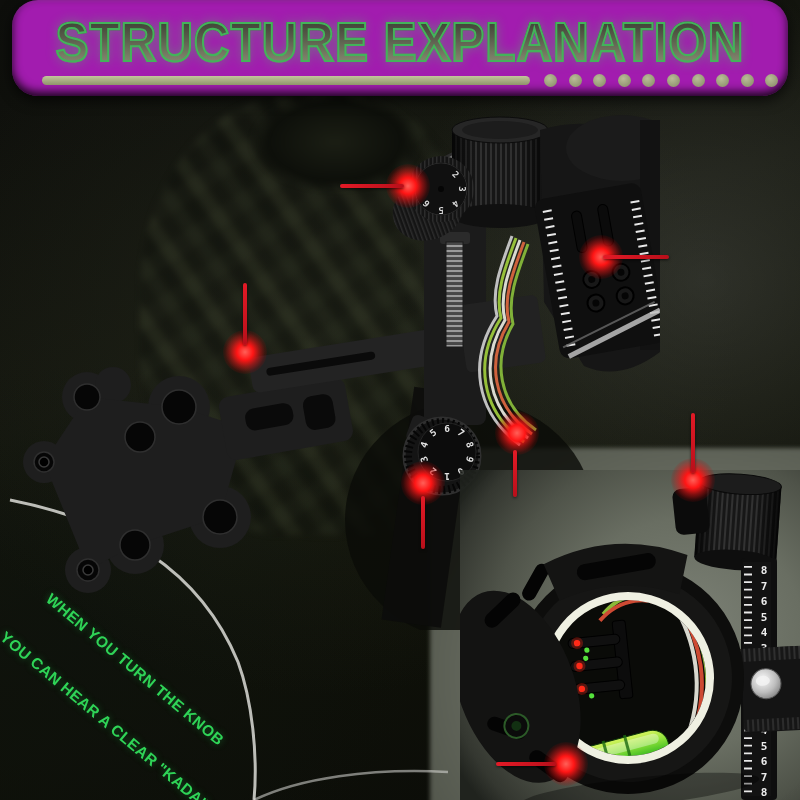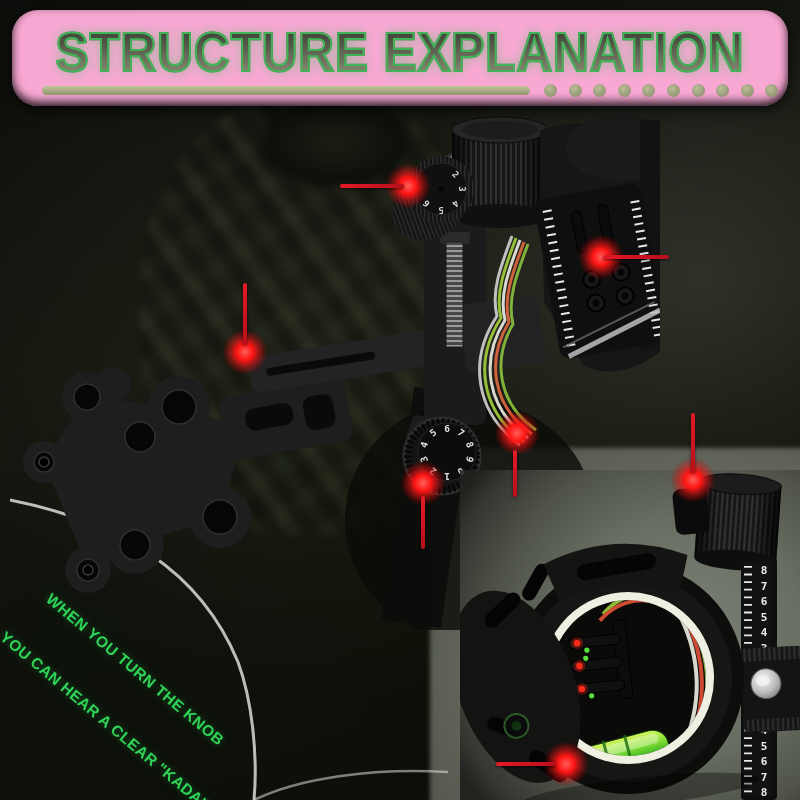--- a/index.html
+++ b/index.html
@@ -20,21 +20,21 @@
       repeating-linear-gradient(-35deg, rgba(60,66,46,.20) 0 18px, transparent 18px 40px);
     filter:blur(3px);}
   .helmet{left:250px;top:92px;width:170px;height:100px;border-radius:50%;
     background:radial-gradient(closest-side,#1b1e14,#0d0f0a 78%,transparent);filter:blur(2px);}
   .closeup-bg{left:430px;top:448px;width:380px;height:362px;
     background:radial-gradient(140% 130% at 72% 62%, #7b8075 0%, #63675c 42%, #4a4e44 68%, #2f322b 88%, rgba(18,20,16,0) 100%);
     filter:blur(2px);}
   .vignette{inset:0;pointer-events:none;z-index:45;
     background:radial-gradient(120% 120% at 50% 45%, transparent 60%, rgba(0,0,0,.45) 100%);}
   
-  .banner{left:12px;top:10px;width:776px;height:96px;background:#f9a8d4;border-radius:26px;z-index:50;
+  .banner{left:12px;top:0;width:776px;height:96px;background:#a21caf;border-radius:26px;z-index:50;
     box-shadow:inset 0 2px 3px rgba(255,255,255,.05), inset 0 -4px 10px rgba(0,0,0,.85), 0 4px 14px rgba(0,0,0,.7);}
   .title{left:0;right:0;top:10px;text-align:center;white-space:nowrap;
     font-size:55px;font-weight:900;letter-spacing:1px;
     background:linear-gradient(180deg,#2e3129 0%,#555948 40%,#7c8069 75%,#8f937a 100%);
     -webkit-background-clip:text;background-clip:text;color:transparent;
     -webkit-text-stroke:2.2px #43b35a;
     transform:scaleX(.9);
     filter:drop-shadow(0 0 6px rgba(70,190,95,.45));}
   .title-bar{left:30px;top:76px;width:488px;height:9px;border-radius:5px;
     background:linear-gradient(180deg,#c3c69b,#8f926b);}

